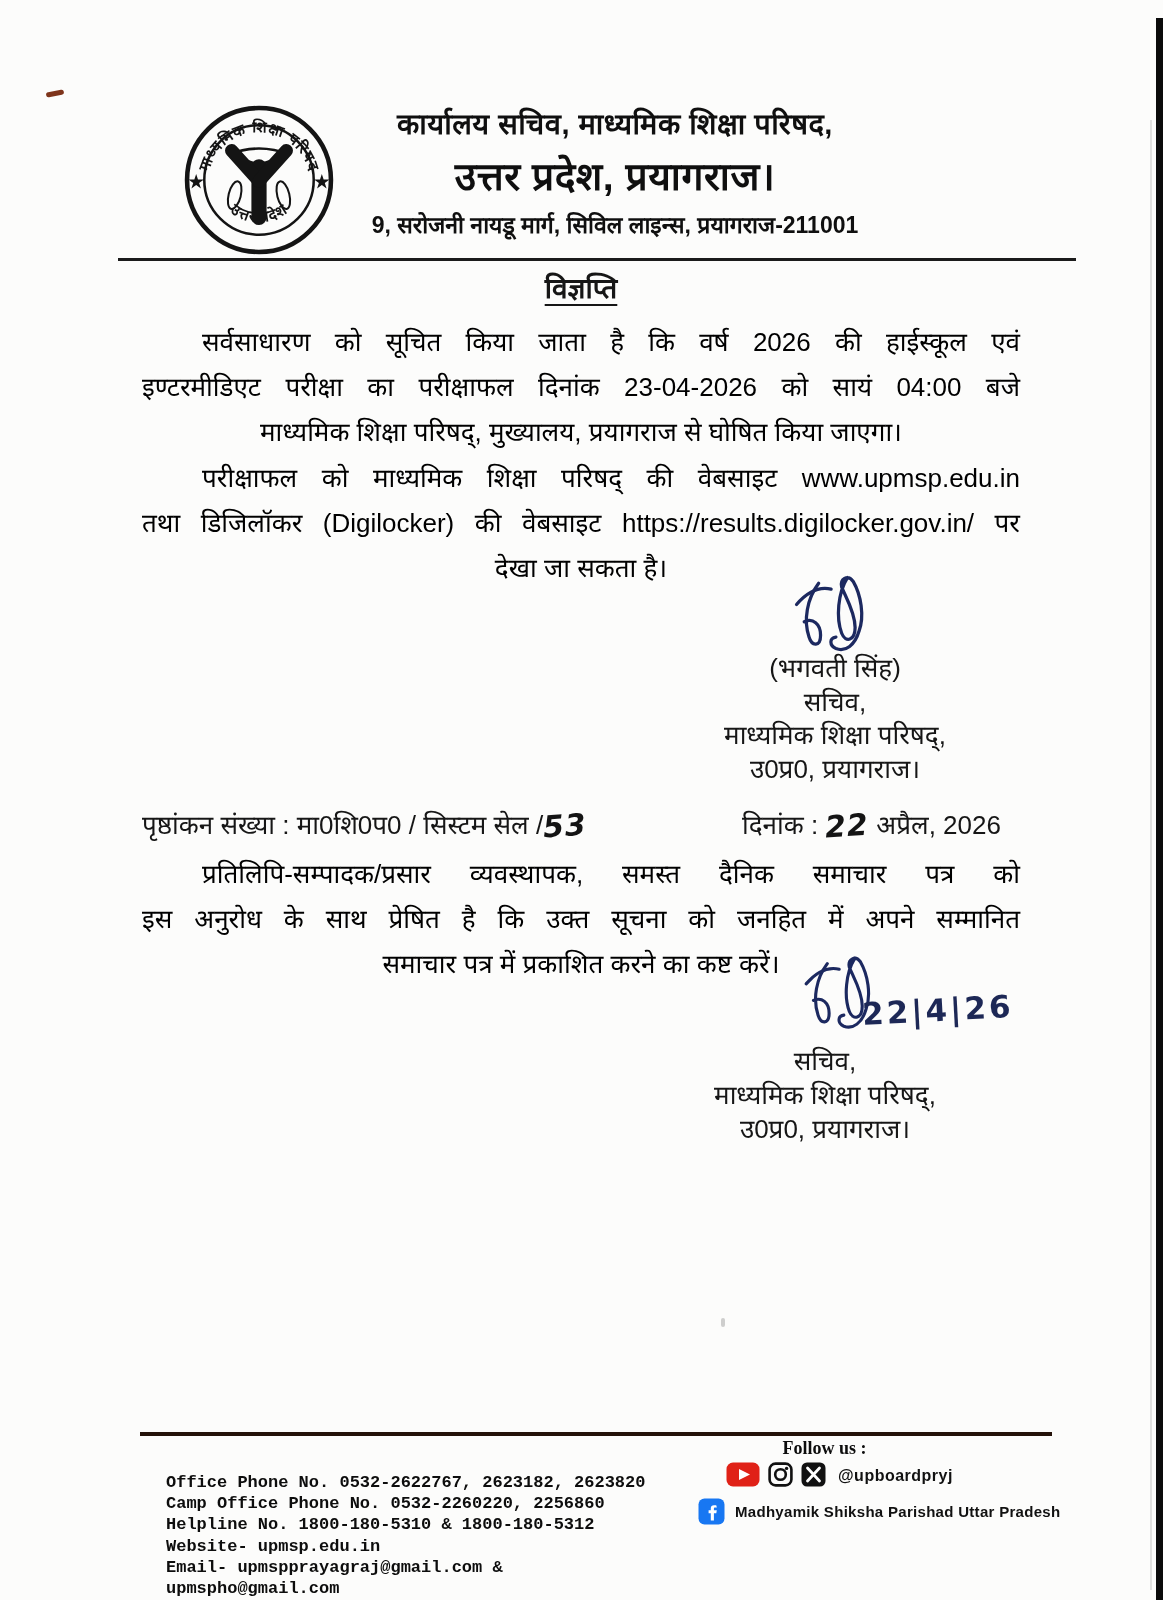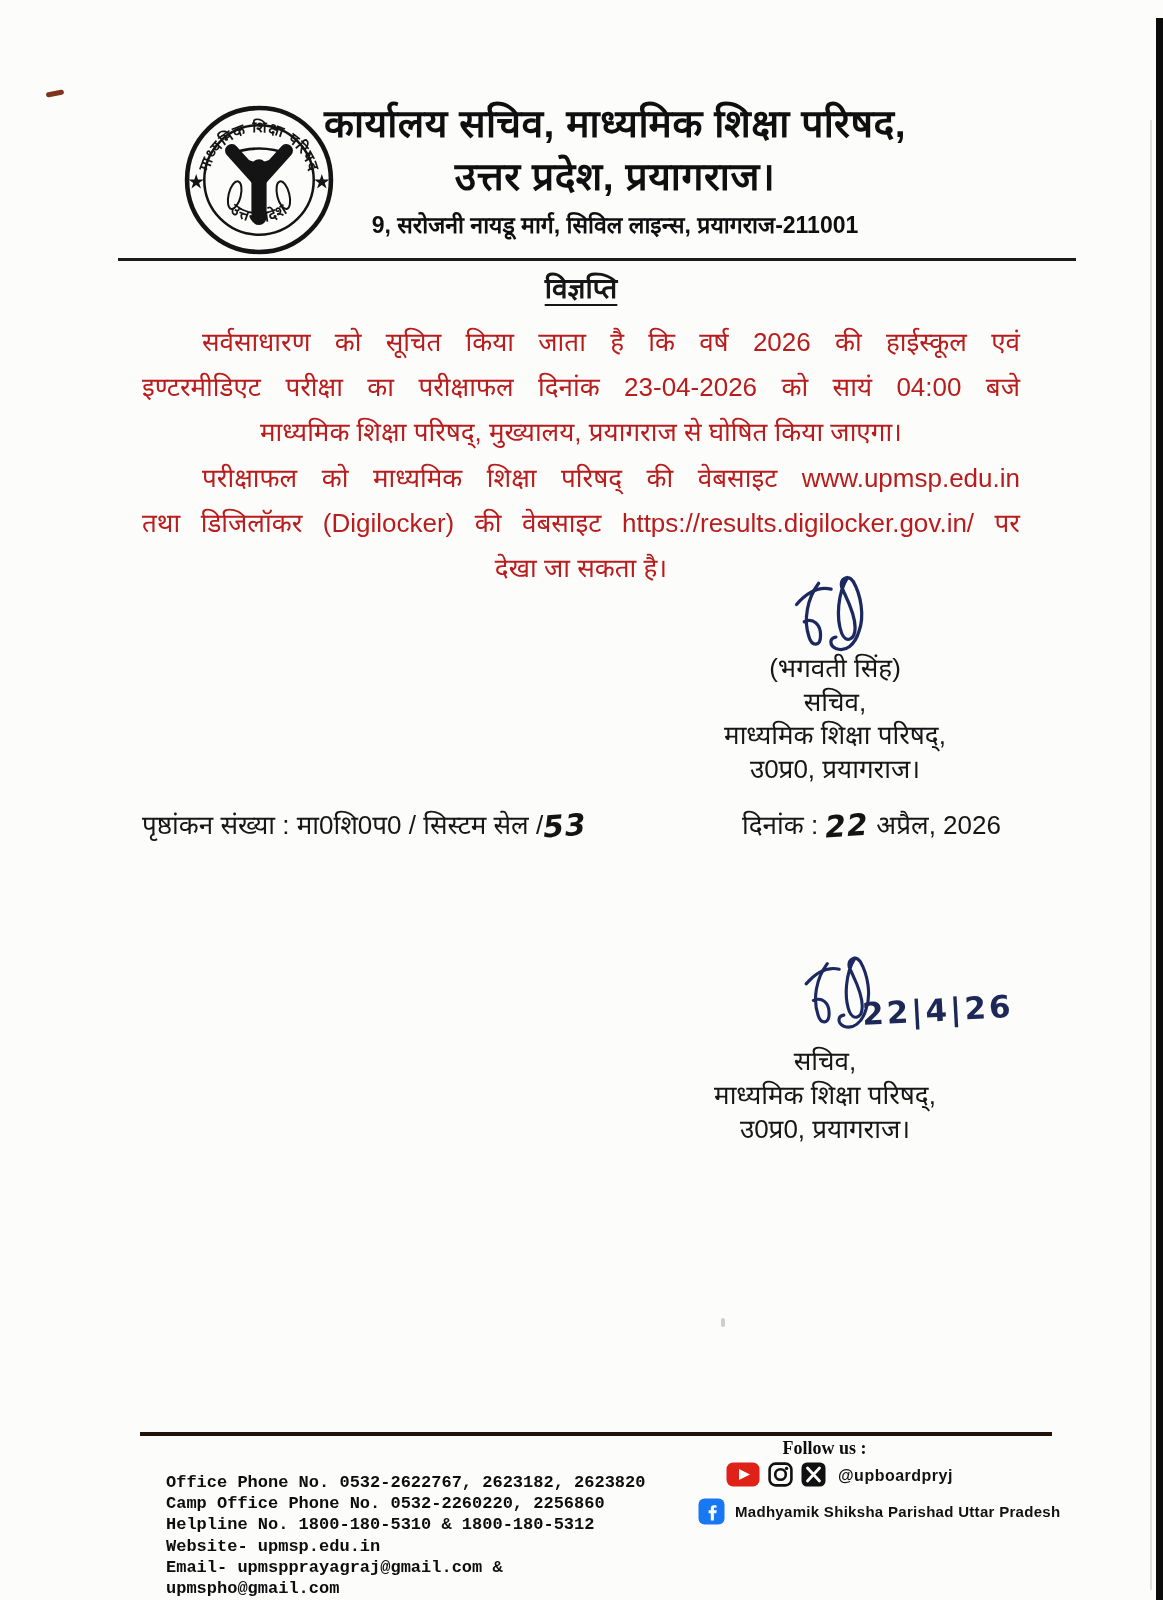--- a/index.html
+++ b/index.html
@@ -16,31 +16,31 @@
 
   
   .pen-mark{left:46px;top:91px;width:18px;height:5px;background:#7e341b;border-radius:3px;transform:rotate(-11deg);}
   .scan-bar{right:0;top:18px;width:7px;height:1582px;background:#0b0b0b;}
   .scan-line{right:11px;top:120px;width:2px;height:1470px;background:#c9c9c9;opacity:.55;}
   .artifact-dot{left:721px;top:1318px;width:4px;height:9px;background:#777;opacity:.35;border-radius:2px;}
 
   
   .logo{left:183px;top:104px;width:152px;height:152px;}
   .header-text{left:270px;top:98px;width:690px;text-align:center;font-weight:700;color:#0f0f0f;}
-  .h-line1{font-size:39px;line-height:52px;letter-spacing:.5px;}
+  .h-line1{font-size:29px;line-height:52px;letter-spacing:.5px;}
   .h-line2{font-size:39px;line-height:54px;letter-spacing:.5px;}
   .h-line3{font-size:23px;line-height:34px;margin-top:4px;}
 
   .rule{left:118px;top:258px;width:958px;height:3px;background:#1b1b1b;}
 
   .doc-title{left:142px;top:268px;width:878px;text-align:center;font-size:28px;font-weight:700;
     text-decoration:underline;text-underline-offset:6px;text-decoration-thickness:2px;}
 
   
-  .para{left:142px;width:878px;font-size:26px;font-weight:500;line-height:45px;color:#b91c1c;}
+  .para{left:142px;width:878px;font-size:26px;font-weight:500;line-height:45px;color:#000000;}
   .p1{top:320px;} .p2{top:456px;} .p3{top:852px;}
   .jline{text-align:justify;text-align-last:justify;}
   .lline{text-align:center;}
   .indent{padding-left:60px;}
 
   
   .sig-svg1{left:786px;top:570px;width:96px;height:90px;}
   .sig-svg2{left:796px;top:950px;width:92px;height:88px;}
   .sig-ink{stroke:#1c2960;stroke-width:3.4;fill:none;stroke-linecap:round;stroke-linejoin:round;}
   .sig-block1{left:690px;top:652px;width:290px;text-align:center;font-size:26px;line-height:33.5px;font-weight:500;}
@@ -149,20 +149,25 @@
     <div class="endorse-left">
       <span>पृष्ठांकन संख्या : मा0शि0प0 / सिस्टम सेल /</span><span class="handwrit">53</span>
     </div>
     <div class="endorse-right">
       <span>दिनांक :</span>
       <span class="handwrit">22</span>
       <span>अप्रैल, 2026</span>
     </div>
   </div>
 
+  <div class="abs para p3">
+    <div class="jline indent">प्रतिलिपि-सम्पादक/प्रसार व्यवस्थापक, समस्त दैनिक समाचार पत्र को</div>
+    <div class="jline">इस अनुरोध के साथ प्रेषित है कि उक्त सूचना को जनहित में अपने सम्मानित</div>
+    <div class="lline">समाचार पत्र में प्रकाशित करने का कष्ट करें।</div>
+  </div>
 
   <svg class="abs sig-svg2" viewBox="0 0 100 90" aria-hidden="true">
     <path class="sig-ink" d="M34 12 C22 28 18 50 24 68 C27 78 36 78 36 66 C36 54 28 48 19 52"></path>
     <path class="sig-ink" d="M11 34 C23 20 34 15 47 18"></path>
     <path class="sig-ink" d="M64 6 C54 22 52 48 58 64 C62 74 72 72 72 58 C72 42 62 26 58 16 C56 8 64 2 70 10 C78 24 82 46 76 62 C72 76 62 84 52 80 C45 77 45 69 52 68"></path>
   </svg>
   <div class="abs hand-date">22|4|26</div>
   <div class="abs sig-block2">
     <div>सचिव,</div>
     <div>माध्यमिक शिक्षा परिषद्,</div>

